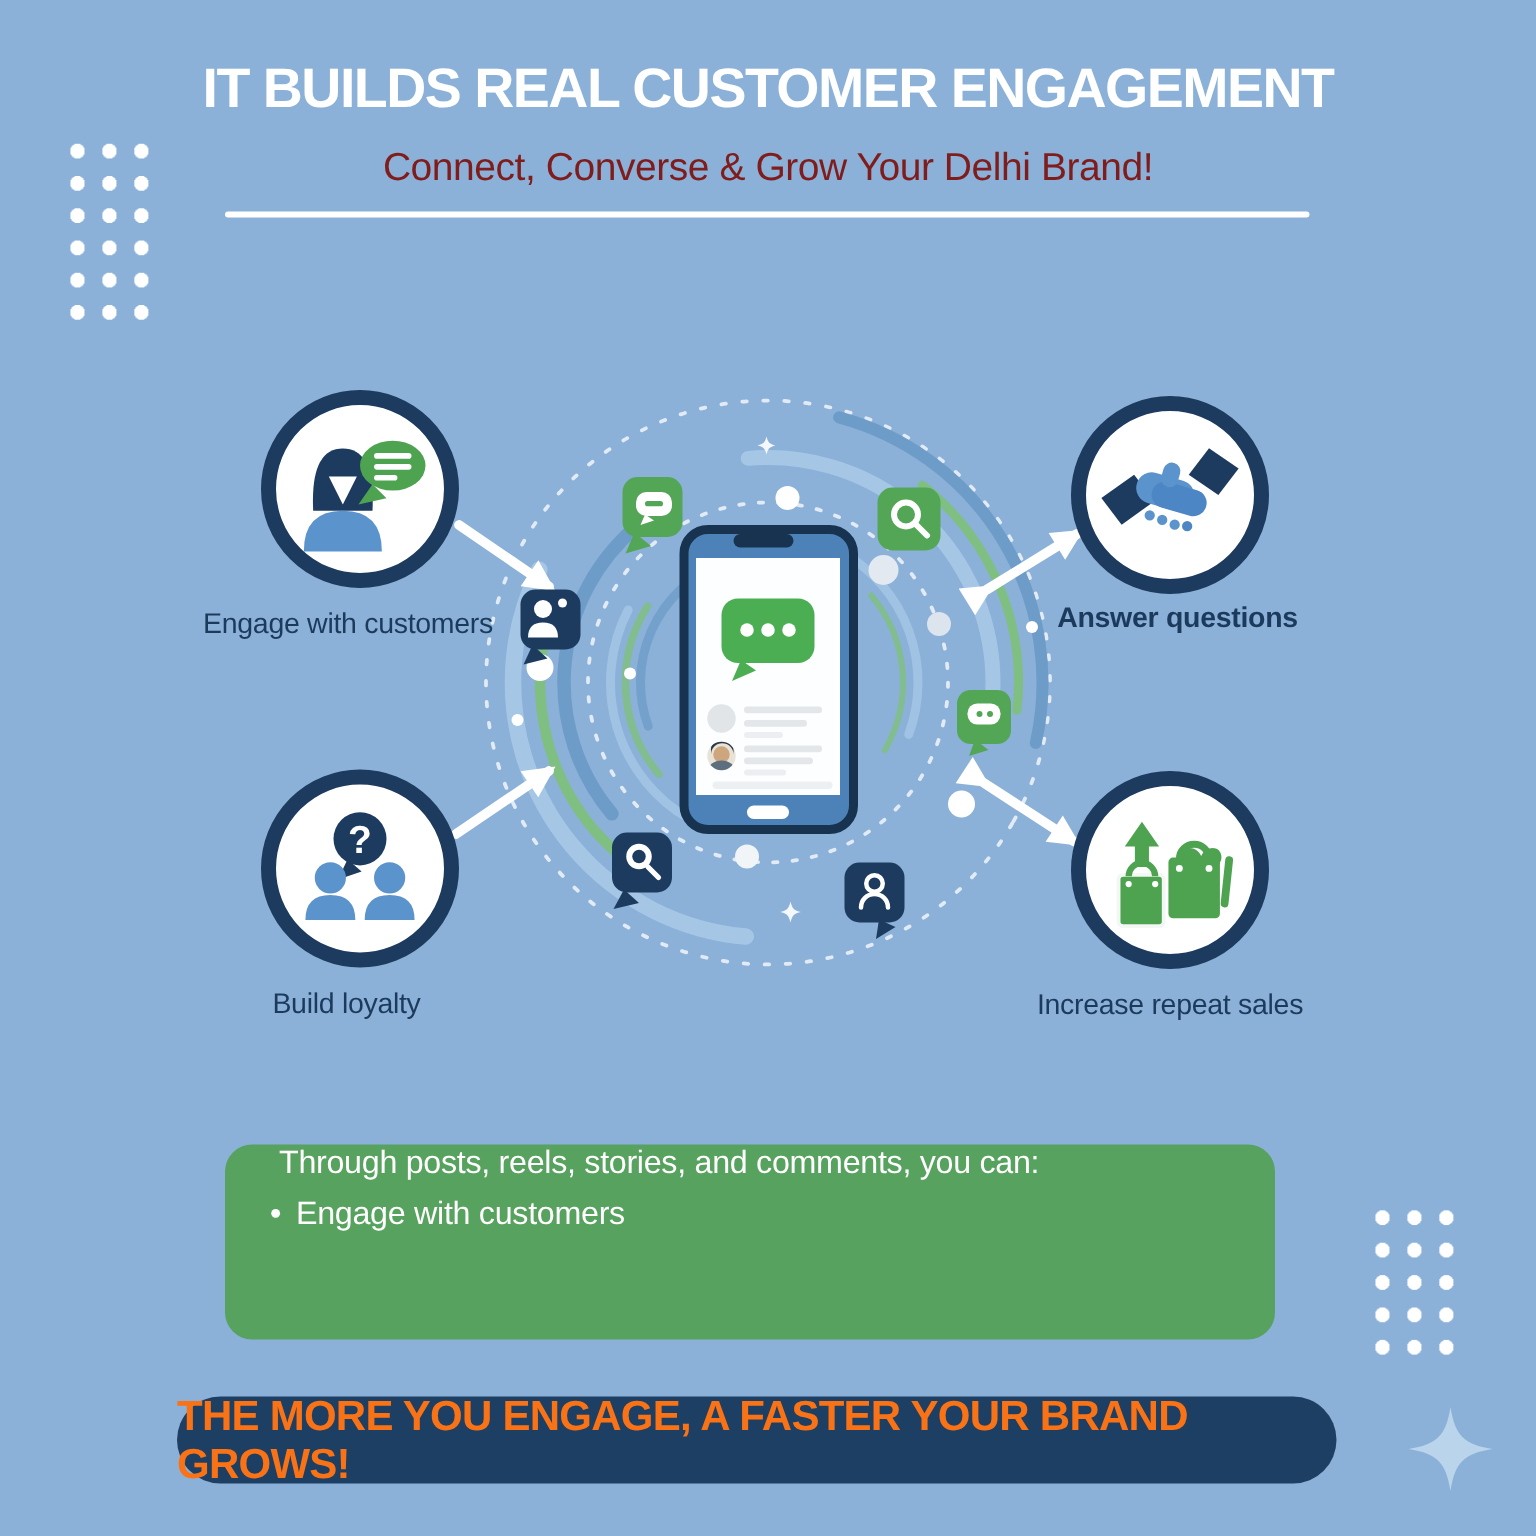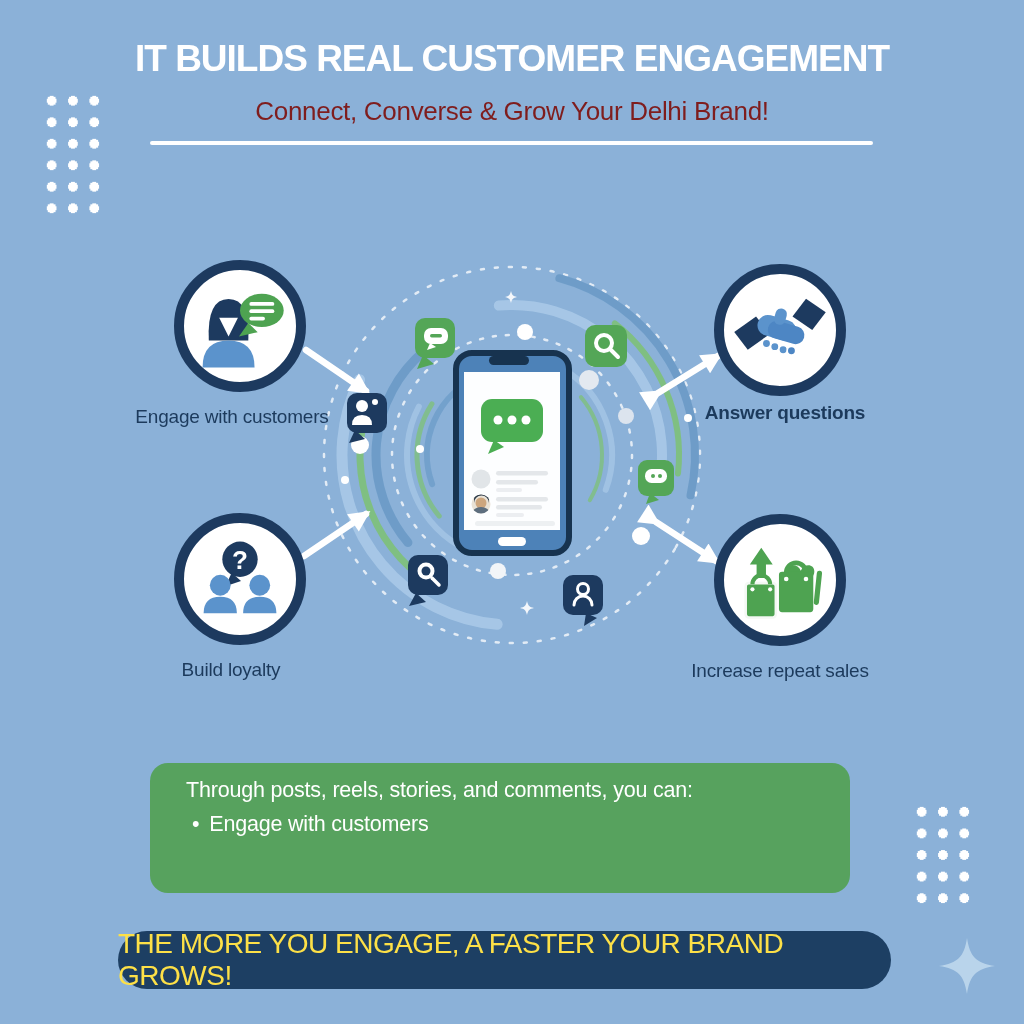--- a/index.html
+++ b/index.html
@@ -42,33 +42,33 @@
     letter-spacing:-0.2px;
   }
   .fl-tl{left:92px;top:406px;}
   .fl-tr{left:645px;top:402px;font-weight:bold;}
   .fl-bl{left:91px;top:659px;}
   .fl-br{left:640px;top:660px;}
   
   .benefits{
     left:150px;top:763px;width:700px;height:130px;
     background:#57a25e;border-radius:18px;color:#ffffff;
-    box-sizing:border-box;padding:15px 26px 0 26px;
+    box-sizing:border-box;padding:0 26px 0 26px;
     font-size:21.5px;letter-spacing:-0.2px;
   }
   .benefits .intro{padding-left:10px;margin:0 0 9px 0;}
-  .benefits .bullet-row{margin:0 0 8px 16px;}
+  .benefits .bullet-row{margin:0 0 8px 4px;}
   .benefits .bullet{margin-right:10px;}
   
   .banner{
     left:118px;top:931px;width:773px;height:58px;border-radius:29px;
     background:#1d3f63;display:flex;align-items:center;justify-content:center;
   }
   .banner span{
-    color:#fde047;font-size:28px;font-weight:normal;letter-spacing:-0.5px;
+    color:#f97316;font-size:28px;font-weight:bold;letter-spacing:-0.5px;
   }
   svg{display:block;}
 </style>
 </head>
 <body>
 
 <div id="canvas">
 
   <div class="abs dots dots-tl"></div>
   <div class="abs dots dots-br"></div>

